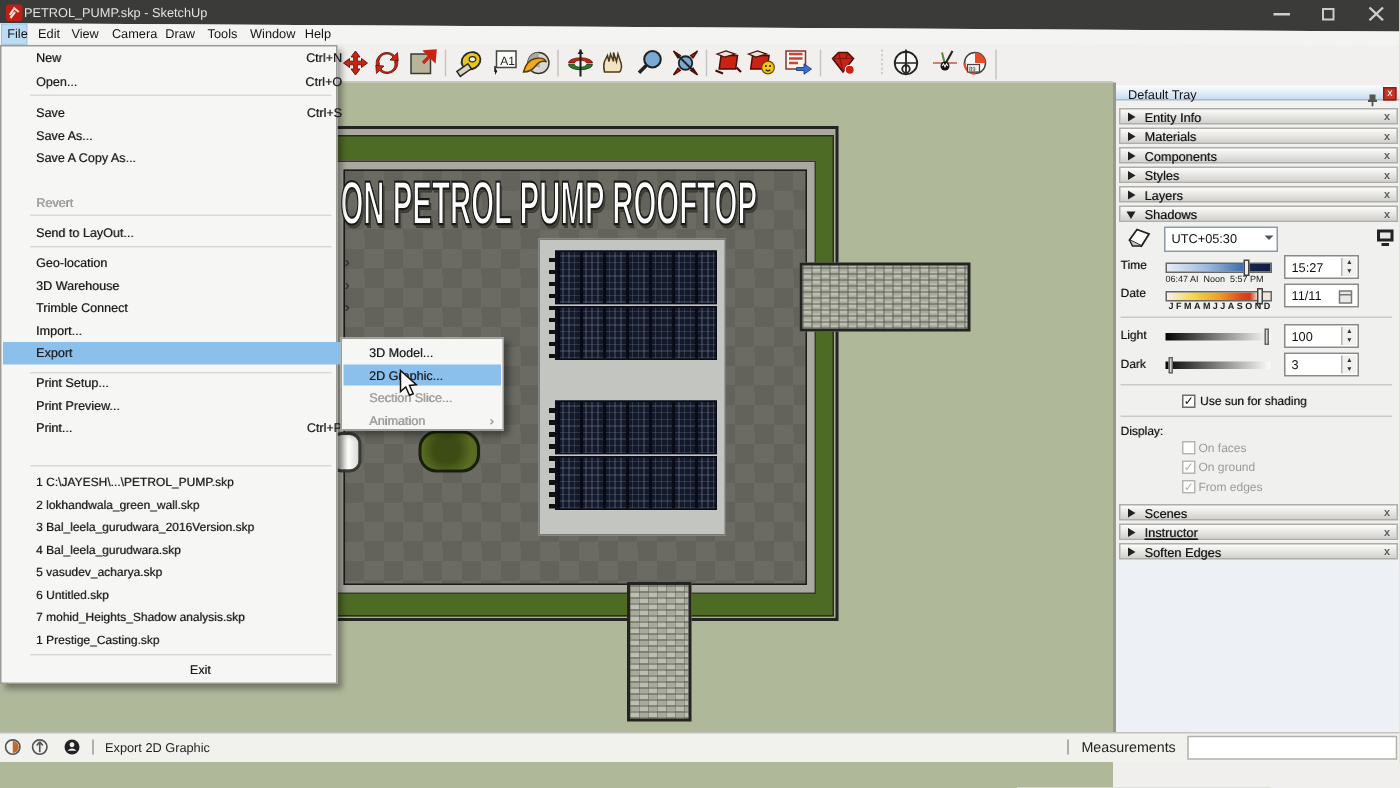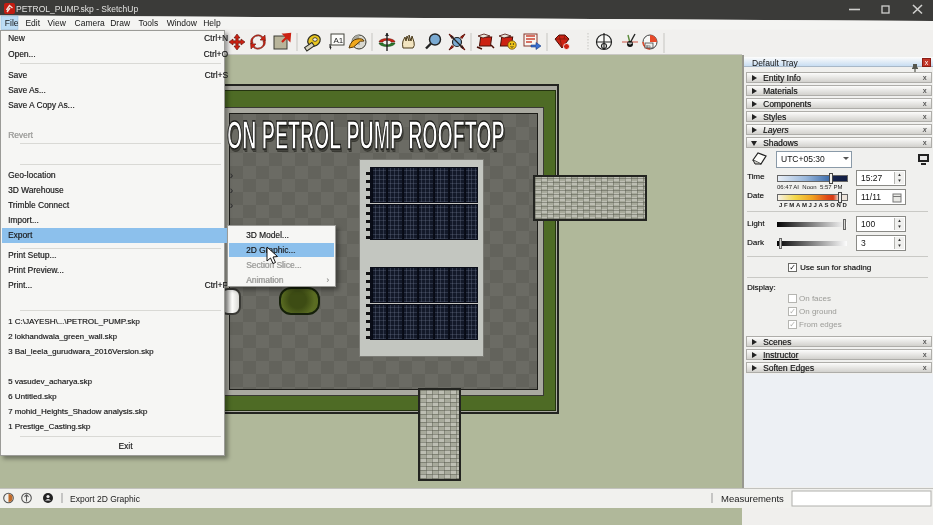--- a/index.html
+++ b/index.html
@@ -64,21 +64,21 @@
 .cbg{border-color:#b5b5b1;color:#b0b0ac;}
 
 
 #status{left:0;top:488px;width:933px;height:20px;background:#f1f1ee;border-top:1px solid #c2c2be;}
 
 #taskbar{left:0;top:508px;width:837px;height:17px;background:#141414;margin-top:28px;}
 
 
 #fmenu{left:0px;top:30px;width:225px;height:426px;background:#f6f6f4;border:1px solid #9b9b97;
   box-shadow:3px 3px 4px rgba(0,0,0,0.35);}
-.mi{position:absolute;left:1px;width:241px;height:15px;font-size:8.4px;line-height:15px;color:#1a1a1a;padding-left:6px;text-shadow:0.4px 0 0 rgba(26,26,30,0.5);}
+.mi{position:absolute;left:1px;width:241px;height:15px;font-size:8.4px;line-height:15px;color:#1a1a1a;padding-left:22px;text-shadow:0.4px 0 0 rgba(26,26,30,0.5);}
 .mi .sc{position:absolute;right:15px;}
 .mi .sub{position:absolute;right:10px;font-size:10px;color:#333;}
 .mi.dis{color:#a9a9a5;}
 .msep{position:absolute;left:19px;width:201px;height:1px;background:#d9d9d5;}
 .hl{background:#8cc0ec;}
 #smenu{left:227px;top:225px;width:109px;height:62px;background:#f6f6f4;border:1px solid #9b9b97;
   box-shadow:3px 3px 4px rgba(0,0,0,0.35);}
 .si{position:absolute;left:1px;width:105px;height:14.5px;font-size:8.4px;line-height:14.5px;color:#1a1a1a;padding-left:17px;text-shadow:0.4px 0 0 rgba(26,26,30,0.5);}
 </style>
 </head>
@@ -267,21 +267,21 @@
             <line x1="4" y1="6" x2="4" y2="9" stroke="#55574f" stroke-width="1.2"></line>
           </svg>
       </div>
       <div class="abs" style="left:178px;top:0.5px;width:9px;height:9px;background:#c23528;border:1px solid #8a1d14;color:#fff;font-size:7px;line-height:7px;text-align:center;">x</div>
     </div>
 
     <div class="abs thead" style="top:71.5px;"><span class="arr"></span>Entity Info<span class="xbtn">x</span></div>
     <div class="abs thead" style="top:84.5px;"><span class="arr"></span>Materials<span class="xbtn">x</span></div>
     <div class="abs thead" style="top:97.5px;"><span class="arr"></span>Components<span class="xbtn">x</span></div>
     <div class="abs thead" style="top:110.5px;"><span class="arr"></span>Styles<span class="xbtn">x</span></div>
-    <div class="abs thead" style="top:123.5px;font-style:italic;"><span class="arr"></span>Layers<span class="xbtn">x</span></div>
+    <div class="abs thead" style="top:123.5px;"><span class="arr"></span>Layers<span class="xbtn">x</span></div>
     <div class="abs thead" style="top:136.5px;"><span class="arrd"></span>Shadows<span class="xbtn">x</span></div>
 
     <div class="abs" style="left:751px;top:151px;width:17px;height:15px;">
       <svg width="17" height="15">
           <path d="M2 9 L7 2 L15 5 L10 13 Z" fill="#fdfdfa" stroke="#222" stroke-width="1.2"></path>
           <path d="M2 9 L4 13 L10 13" fill="#c8c8c2" stroke="#222" stroke-width="1"></path>
         </svg>
     </div>
     <div class="abs" style="left:776px;top:151px;width:76px;height:17px;background:#fff;border:1px solid #8a9aa8;font-size:8.5px;line-height:15px;padding-left:4px;color:#111;">UTC+05:30
       <div class="abs" style="right:2px;top:5px;width:0;height:0;border-top:3.5px solid #555;border-left:3px solid transparent;border-right:3px solid transparent;"></div>
@@ -434,34 +434,36 @@
 
   <div class="abs" id="fmenu">
     <div class="mi" style="top:0.0px;">New<span class="sc">Ctrl+N</span></div>
     <div class="mi" style="top:16.0px;">Open...<span class="sc">Ctrl+O</span></div>
     <div class="msep" style="top:32.0px;"></div>
     <div class="mi" style="top:36.5px;">Save<span class="sc">Ctrl+S</span></div>
     <div class="mi" style="top:51.5px;">Save As...</div>
     <div class="mi" style="top:66.5px;">Save A Copy As...</div>
     <div class="mi dis" style="top:96.5px;">Revert</div>
     <div class="msep" style="top:112.0px;"></div>
+    <div class="mi" style="top:116.5px;">Send to LayOut...</div>
     <div class="msep" style="top:132.5px;"></div>
     <div class="mi" style="top:136.5px;">Geo-location<span class="sub">›</span></div>
     <div class="mi" style="top:151.5px;">3D Warehouse<span class="sub">›</span></div>
     <div class="mi" style="top:166.5px;">Trimble Connect<span class="sub">›</span></div>
     <div class="mi" style="top:181.5px;">Import...</div>
     <div class="mi hl" style="top:197.0px;">Export<span class="sub">›</span></div>
     <div class="msep" style="top:216.5px;"></div>
     <div class="mi" style="top:217.0px;">Print Setup...</div>
     <div class="mi" style="top:232.0px;">Print Preview...</div>
     <div class="mi" style="top:247.0px;">Print...<span class="sc">Ctrl+P</span></div>
     <div class="msep" style="top:279.0px;"></div>
     <div class="mi" style="top:282.5px;font-size:8px;">1 C:\JAYESH\...\PETROL_PUMP.skp</div>
     <div class="mi" style="top:297.5px;font-size:8px;">2 lokhandwala_green_wall.skp</div>
     <div class="mi" style="top:312.5px;font-size:8px;">3 Bal_leela_gurudwara_2016Version.skp</div>
+    <div class="mi" style="top:327.5px;font-size:8px;">4 Bal_leela_gurudwara.skp</div>
     <div class="mi" style="top:342.5px;font-size:8px;">5 vasudev_acharya.skp</div>
     <div class="mi" style="top:357.5px;font-size:8px;">6 Untitled.skp</div>
     <div class="mi" style="top:372.5px;font-size:8px;">7 mohid_Heights_Shadow analysis.skp</div>
     <div class="mi" style="top:387.5px;font-size:8px;">1 Prestige_Casting.skp</div>
     <div class="msep" style="top:404.5px;"></div>
     <div class="mi" style="top:407.5px;text-align:center;">Exit</div>
   </div>
   <div class="abs" id="smenu">
     <div class="si" style="top:2px;">3D Model...</div>
     <div class="si hl" style="top:16.5px;">2D Graphic...</div>

